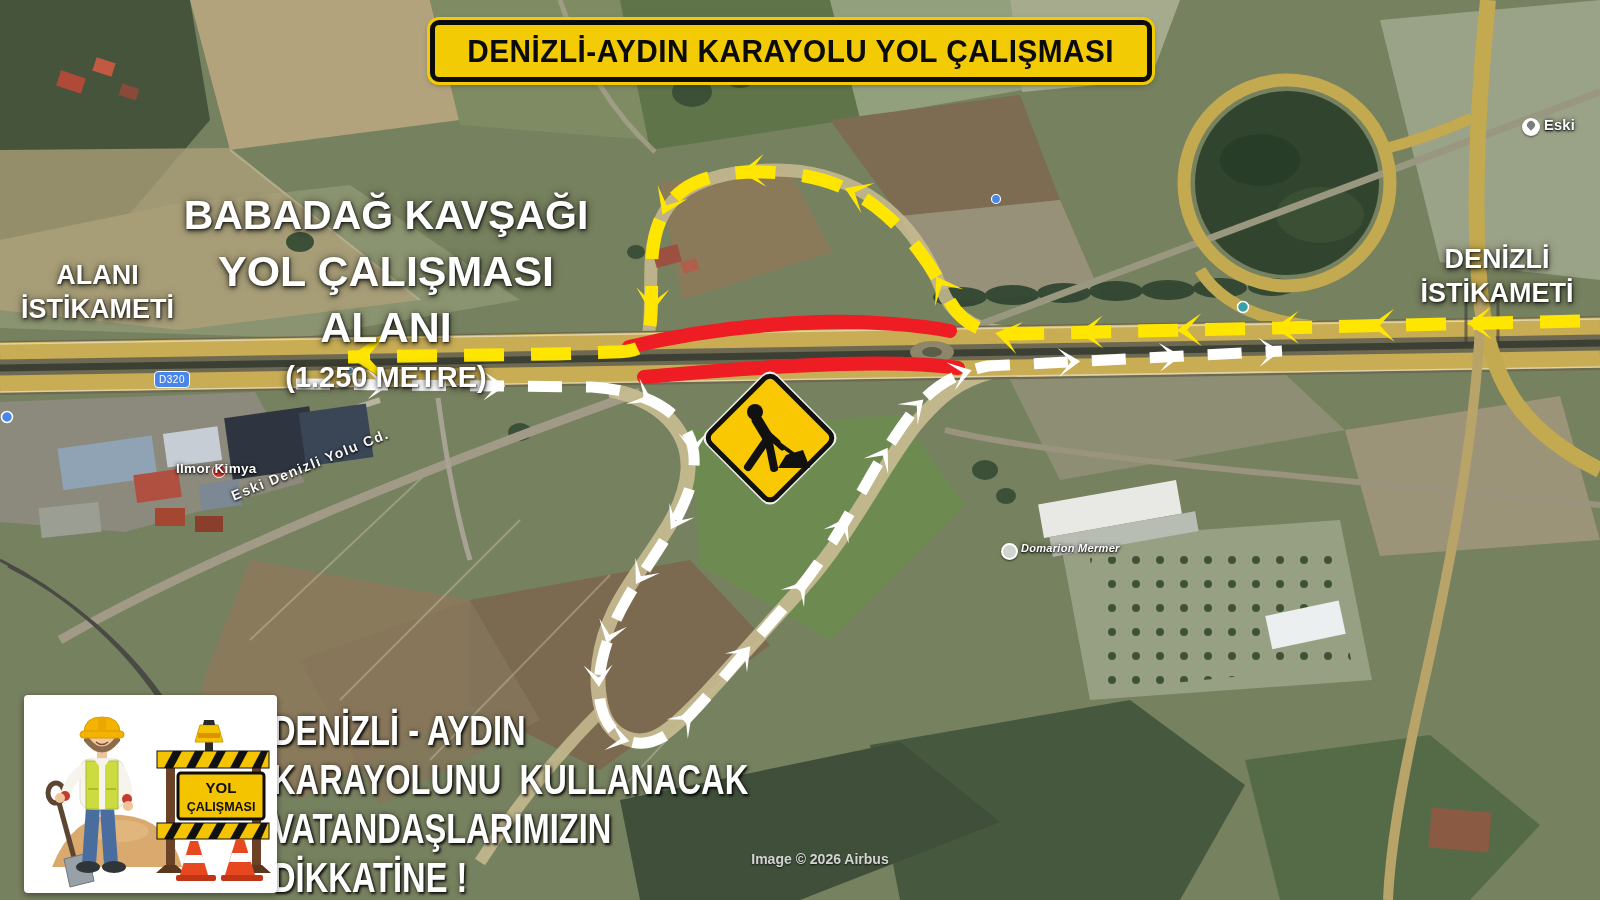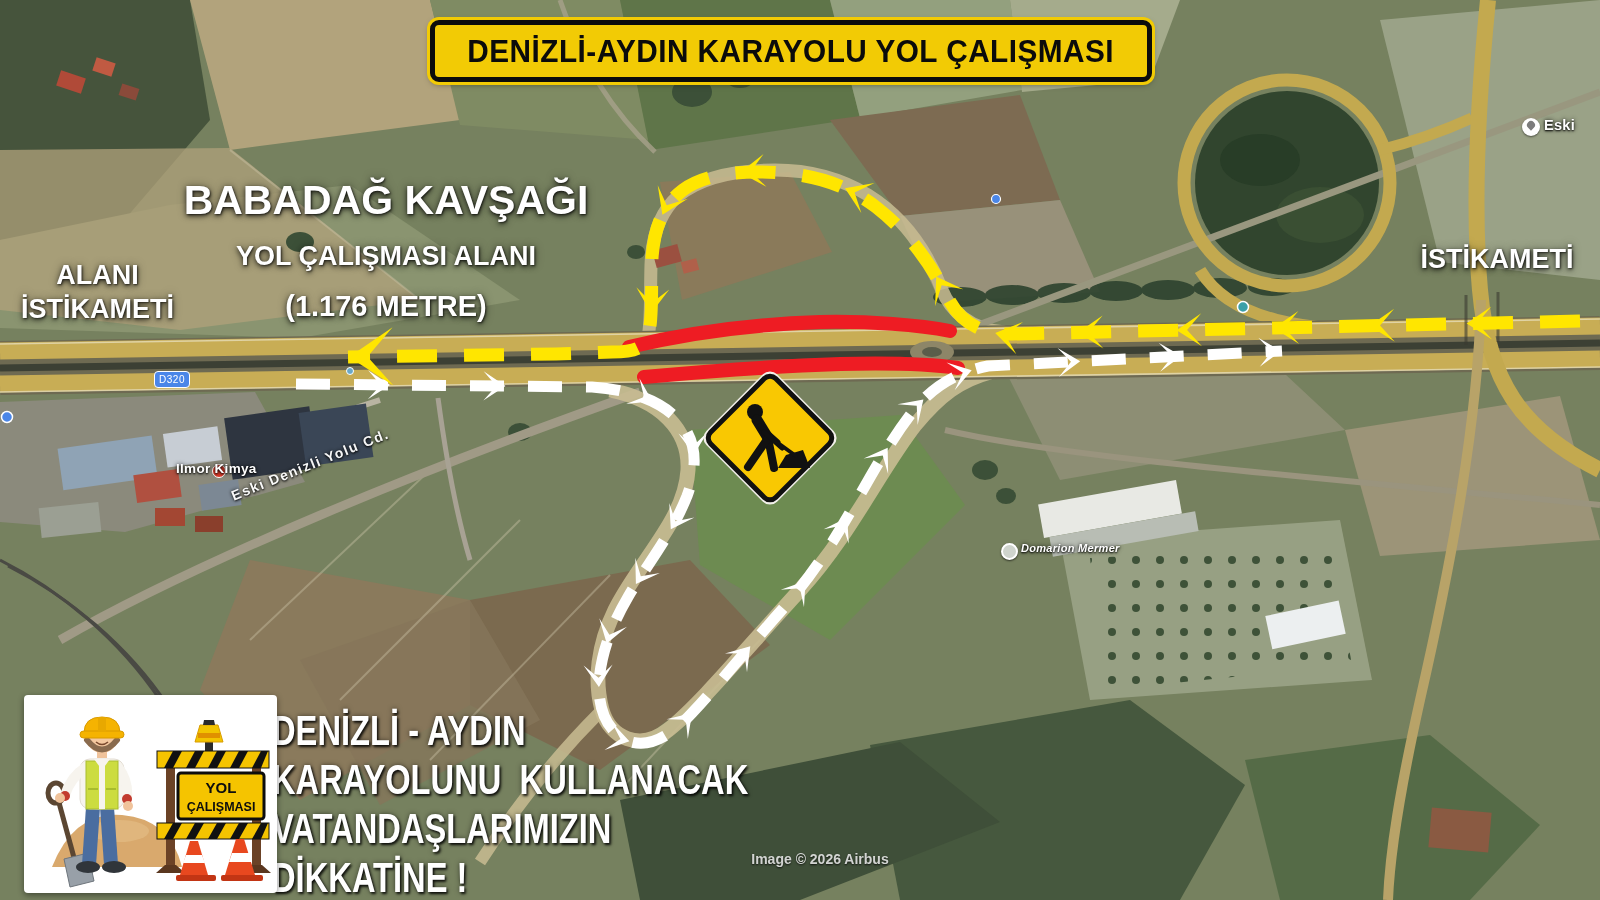--- a/index.html
+++ b/index.html
@@ -10,22 +10,22 @@
     text-shadow:0 2px 5px rgba(0,0,0,.65),0 0 10px rgba(0,0,0,.35),1px 1px 2px rgba(0,0,0,.55);}
   .map-label{color:#fff;font-weight:bold;
     text-shadow:0 1px 2px rgba(0,0,0,.95),0 0 4px rgba(0,0,0,.85);}
   .banner{position:absolute;left:430px;top:20px;width:712px;height:52px;
     background:#F2CB05;border:5px solid #0c0c0c;border-radius:9px;
     box-shadow:0 0 0 3px #F2CB05,0 2px 6px rgba(0,0,0,.5);
     display:flex;align-items:center;justify-content:center;}
   .banner span{font-size:32px;font-weight:bold;color:#0b0b0b;white-space:nowrap;
     transform:scaleX(.93);letter-spacing:.5px;}
   .work-area{position:absolute;left:160px;top:172px;width:452px;text-align:center;}
-  .work-area .l1{font-size:41px;line-height:56px;}
-  .work-area .l2{font-size:27px;line-height:56px;}
+  .work-area .l1{font-size:41px;line-height:56px;margin-top:15px;}
+  .work-area .l2{font-size:43px;line-height:56px;}
   .work-area .l3{font-size:29px;line-height:44px;}
   .dir-label{font-size:27px;line-height:34px;}
   .announce{position:absolute;left:272px;top:696px;margin-top:10px;}
   .announce div{font-size:43px;line-height:49px;font-weight:bold;color:#fff;white-space:pre;
     transform:scaleX(.76);transform-origin:left center;
     text-shadow:2px 2px 3px rgba(0,0,0,.85),0 0 6px rgba(0,0,0,.5);}
   .shield{position:absolute;left:154px;top:371px;width:34px;height:15px;background:#4a86e8;
     border:1.5px solid #fff;border-radius:4px;color:#fff;font-size:10px;font-weight:normal;
     display:flex;align-items:center;justify-content:center;letter-spacing:.5px;}
   .street{position:absolute;left:232px;top:488px;font-size:14px;letter-spacing:1.5px;
@@ -227,28 +227,29 @@
   </g>
 </svg>
 
 <div class="banner" style="background: rgb(242, 203, 5);">
   <span>DENİZLİ-AYDIN KARAYOLU YOL ÇALIŞMASI</span>
 </div>
 
 <div class="work-area white-label">
   <div class="l1">BABADAĞ KAVŞAĞI</div>
   <div class="l2">YOL ÇALIŞMASI ALANI</div>
-  <div class="l3">(1.176 METRE)</div>
+  <div class="l3">(1.250 METRE)</div>
 </div>
 
 <div class="abs white-label dir-label" style="left:5px;top:258px;width:185px;">
   <div>ALANI</div>
   <div>İSTİKAMETİ</div>
 </div>
 <div class="abs white-label dir-label" style="left:1398px;top:242px;width:198px;">
+  <div>DENİZLİ</div>
   <div>İSTİKAMETİ</div>
 </div>
 
 <div class="announce">
   <div>DENİZLİ - AYDIN</div>
   <div>KARAYOLUNU  KULLANACAK</div>
   <div>VATANDAŞLARIMIZIN</div>
   <div>DİKKATİNE !</div>
 </div>
 

